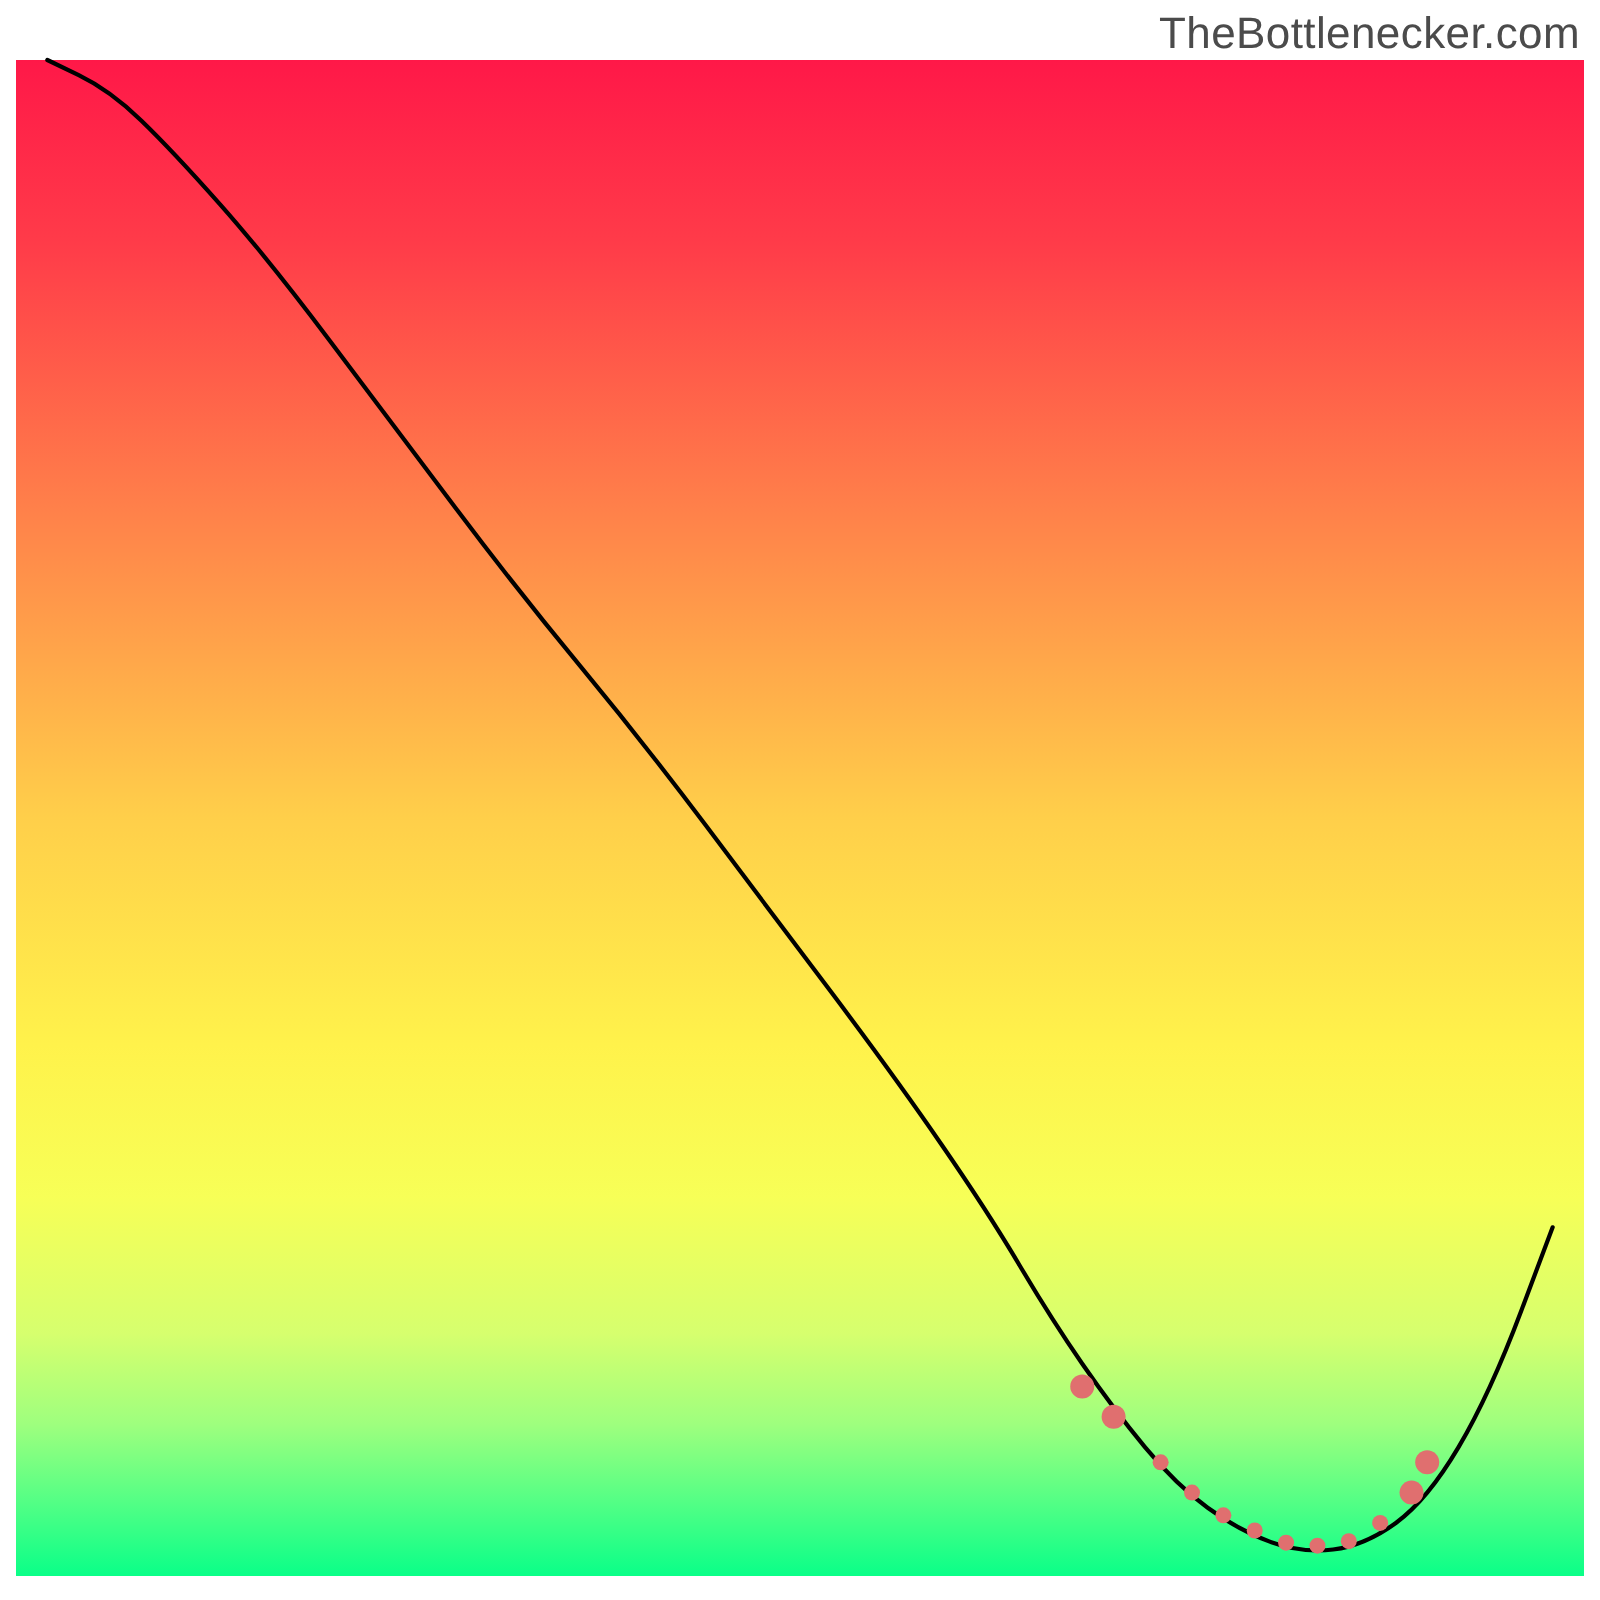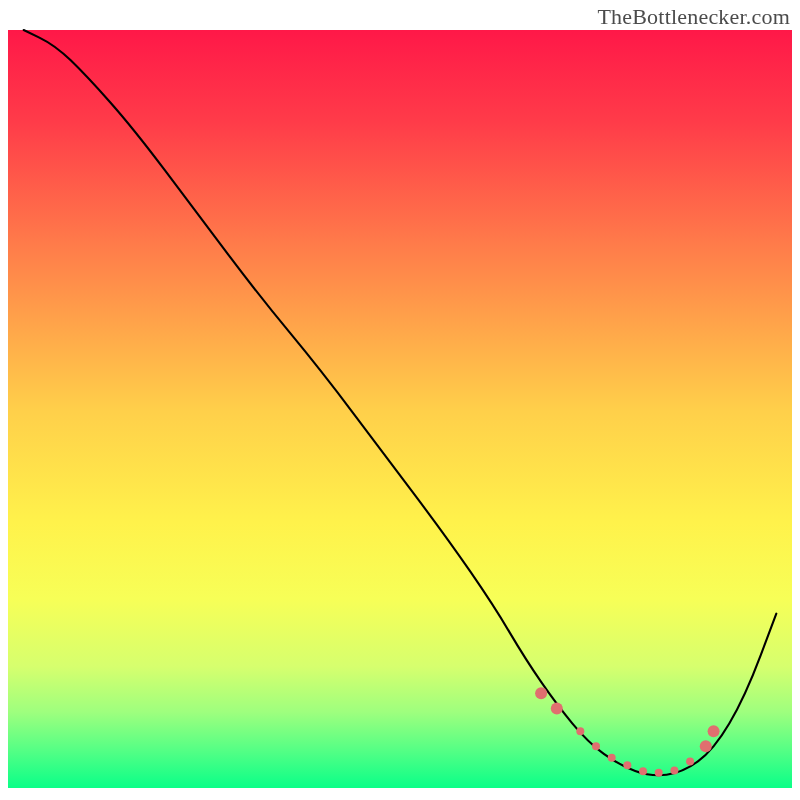--- a/index.html
+++ b/index.html
@@ -15,21 +15,21 @@
     width: 800px;
     height: 800px;
   }
   .watermark {
     position: absolute;
     top: 4px;
     right: 10px;
     font-size: 22px;
     font-weight: 500;
     color: #4b4b4b;
-    font-family: Liberation Serif, serif;
+    font-family: Liberation Sans, sans-serif;
     z-index: 10;
     letter-spacing: 0.2px;
   }
   svg.plot {
     position: absolute;
     top: 0;
     left: 0;
   }
 </style>
 </head>

